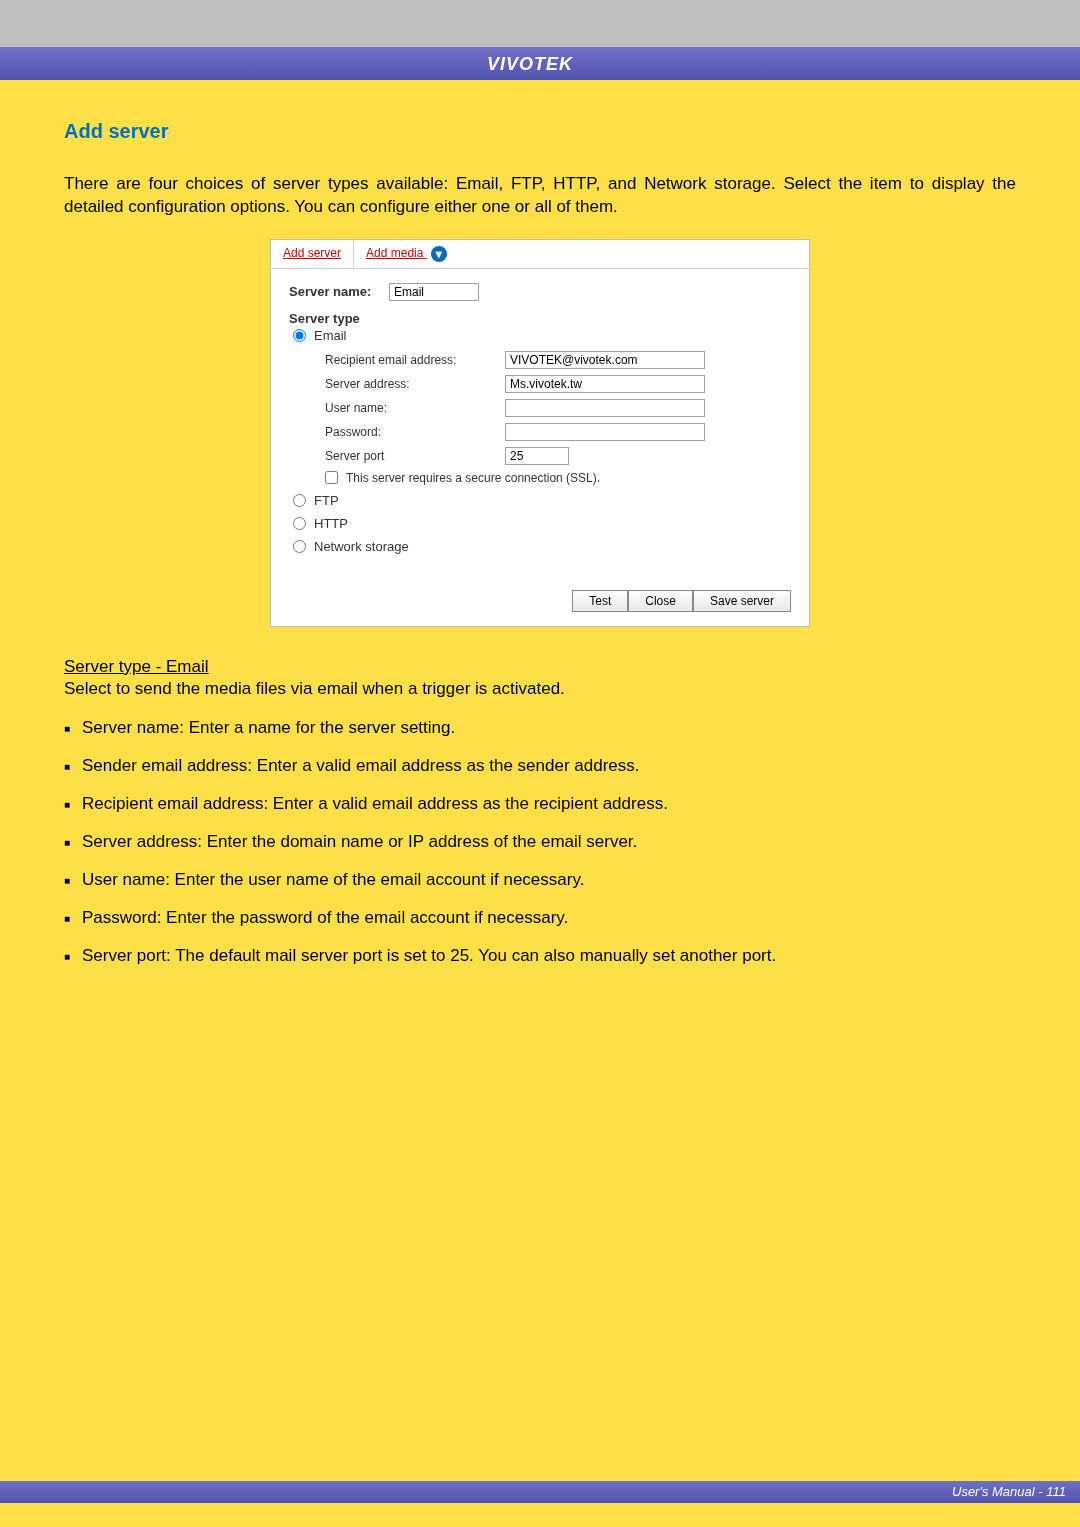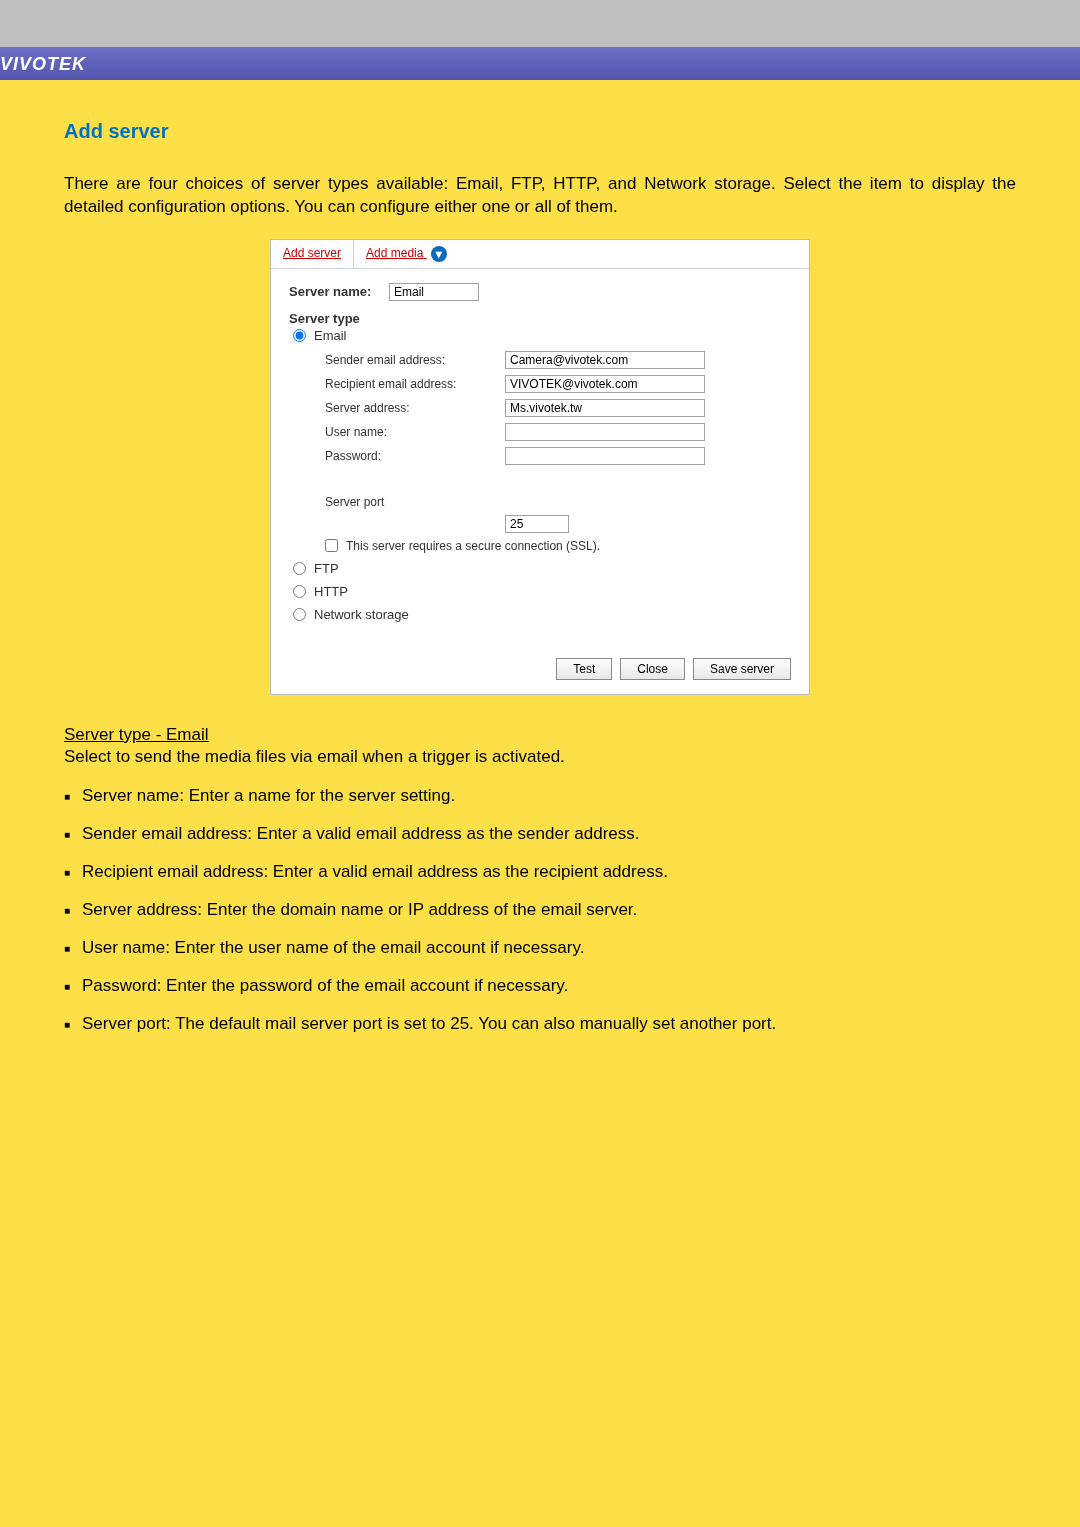--- a/index.html
+++ b/index.html
@@ -12,21 +12,21 @@
   }
   .top-bar {
     position: absolute;
     top: 47px;
     left: 0;
     width: 100%;
     height: 34px;
     background: linear-gradient(#6f71c8, #5153ad);
     display: flex;
     align-items: center;
-    justify-content: flex-start;
+    justify-content: center;
     padding-right: 20px;
   }
   .brand {
     color: #fff;
     font-style: italic;
     font-weight: bold;
     font-size: 18px;
     letter-spacing: 1px;
   }
   .page {
@@ -137,34 +137,34 @@
     width: 180px;
     font-size: 12px;
   }
   .field-row input[type="text"] {
     width: 200px;
     border: 1px solid #a0a0a0;
     padding: 2px 4px;
     font-size: 12px;
     height: 18px;
   }
-  .field-row input.short { width: 64px; margin-top: 44px; }
+  .field-row input.short { width: 64px; }
   .ssl-row {
     display: flex;
     align-items: center;
     margin-top: 6px;
     margin-bottom: 8px;
     margin-left: 36px;
     font-size: 12px;
   }
   .ssl-row input { margin-right: 8px; }
   .panel-buttons {
     display: flex;
     justify-content: flex-end;
-    gap: 8px;
+    gap: 0;
     padding: 14px 18px 14px 18px;
   }
   .panel-buttons button {
     border: 1px solid #888;
     background: linear-gradient(#fefefe, #e8e8e8);
     padding: 3px 16px;
     font-size: 12px;
     cursor: pointer;
   }
   .subhead {
@@ -246,24 +246,20 @@
 
         <div class="server-type-heading">Server type</div>
 
         <div class="radio-row">
           <input type="radio" name="stype" checked="" style="">
           <span>Email</span>
         </div>
 
         <div class="fields">
           <div class="field-row">
-            <span class="flabel">Sender email address:</span>
-            <input type="text" value="Camera@vivotek.com" style="">
-          </div>
-          <div class="field-row">
             <span class="flabel">Recipient email address:</span>
             <input type="text" value="VIVOTEK@vivotek.com" style="">
           </div>
           <div class="field-row">
             <span class="flabel">Server address:</span>
             <input type="text" value="Ms.vivotek.tw" style="">
           </div>
           <div class="field-row">
             <span class="flabel">User name:</span>
             <input type="text" value="" style="">
@@ -312,14 +308,17 @@
     <li>Server name: Enter a name for the server setting.</li>
     <li>Sender email address: Enter a valid email address as the sender address.</li>
     <li>Recipient email address: Enter a valid email address as the recipient address.</li>
     <li>Server address: Enter the domain name or IP address of the email server.</li>
     <li>User name: Enter the user name of the email account if necessary.</li>
     <li>Password: Enter the password of the email account if necessary.</li>
     <li>Server port: The default mail server port is set to 25. You can also manually set another port.</li>
   </ul>
 
 
+  <div class="footer">
+    <span>User's Manual - 111</span>
+  </div>
 
 </div>
 
 </body></html>

